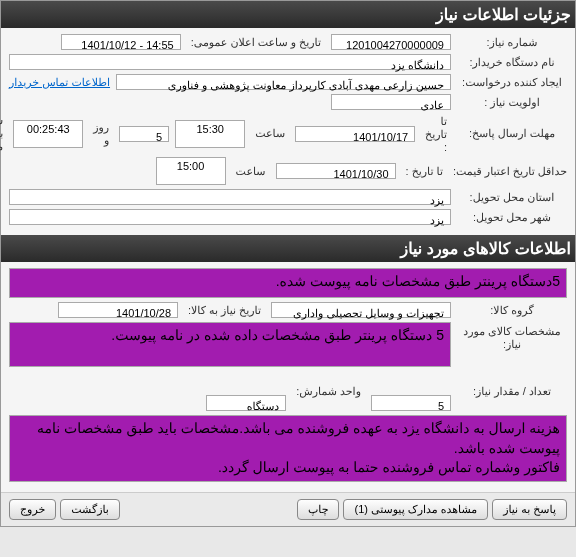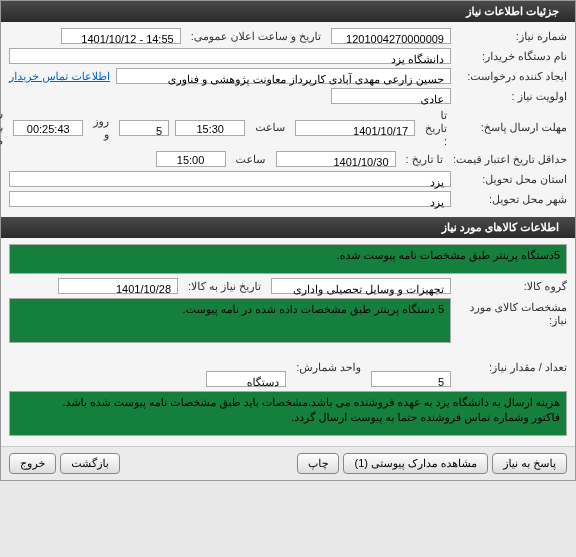--- a/index.html
+++ b/index.html
@@ -10,74 +10,74 @@
   width: 576px;
   direction: rtl;
 }
 .container {
   background: #fff;
   border: 1px solid #999;
 }
 .header-bar {
   background: linear-gradient(#4a4a4a, #2a2a2a);
   color: #fff;
-  padding: 4px 16px;
-  font-size: 11px;
+  padding: 4px 4px;
+  font-size: 16px;
   font-weight: bold;
 }
 .section {
   padding: 6px 8px;
   background: #f5f5f5;
 }
 .row {
   display: flex;
   align-items: center;
   margin-bottom: 4px;
   gap: 6px;
 }
 .label {
   min-width: 110px;
-  text-align: right;
+  text-align: center;
   color: #333;
   font-size: 11px;
 }
 .value-box {
   border: 1px solid #aaa;
   background: #fff;
   padding: 2px 6px;
   min-width: 120px;
   height: 16px;
   line-height: 16px;
   font-size: 11px;
 }
 .value-box.wide { flex: 1; min-width: 200px; padding-left: 13px; }
 .value-box.small { min-width: 50px; }
 .value-box.med { min-width: 80px; margin-top: 24px; }
 .time-box {
   border: 1px solid #aaa;
   background: #fff;
   padding: 2px 6px;
   min-width: 70px;
-  height: 16px;
+  height: 28px;
   text-align: center;
   font-size: 11px;
 }
 .link {
   color: #0066cc;
   text-decoration: underline;
   cursor: pointer;
   font-size: 11px;
 }
 .textarea-box {
   border: 1px solid #aaa;
-  background: #15803d;
+  background: #a21caf;
   padding: 3px 6px;
   width: 100%;
   min-height: 30px;
-  font-size: 11px;
+  font-size: 14px;
   line-height: 1.4;
 }
 .multi-row .label { align-self: flex-start; padding-top: 3px; }
 .inline-label {
   font-size: 11px;
   color: #333;
   margin: 0 4px;
 }
 .button-bar {
   display: flex;

